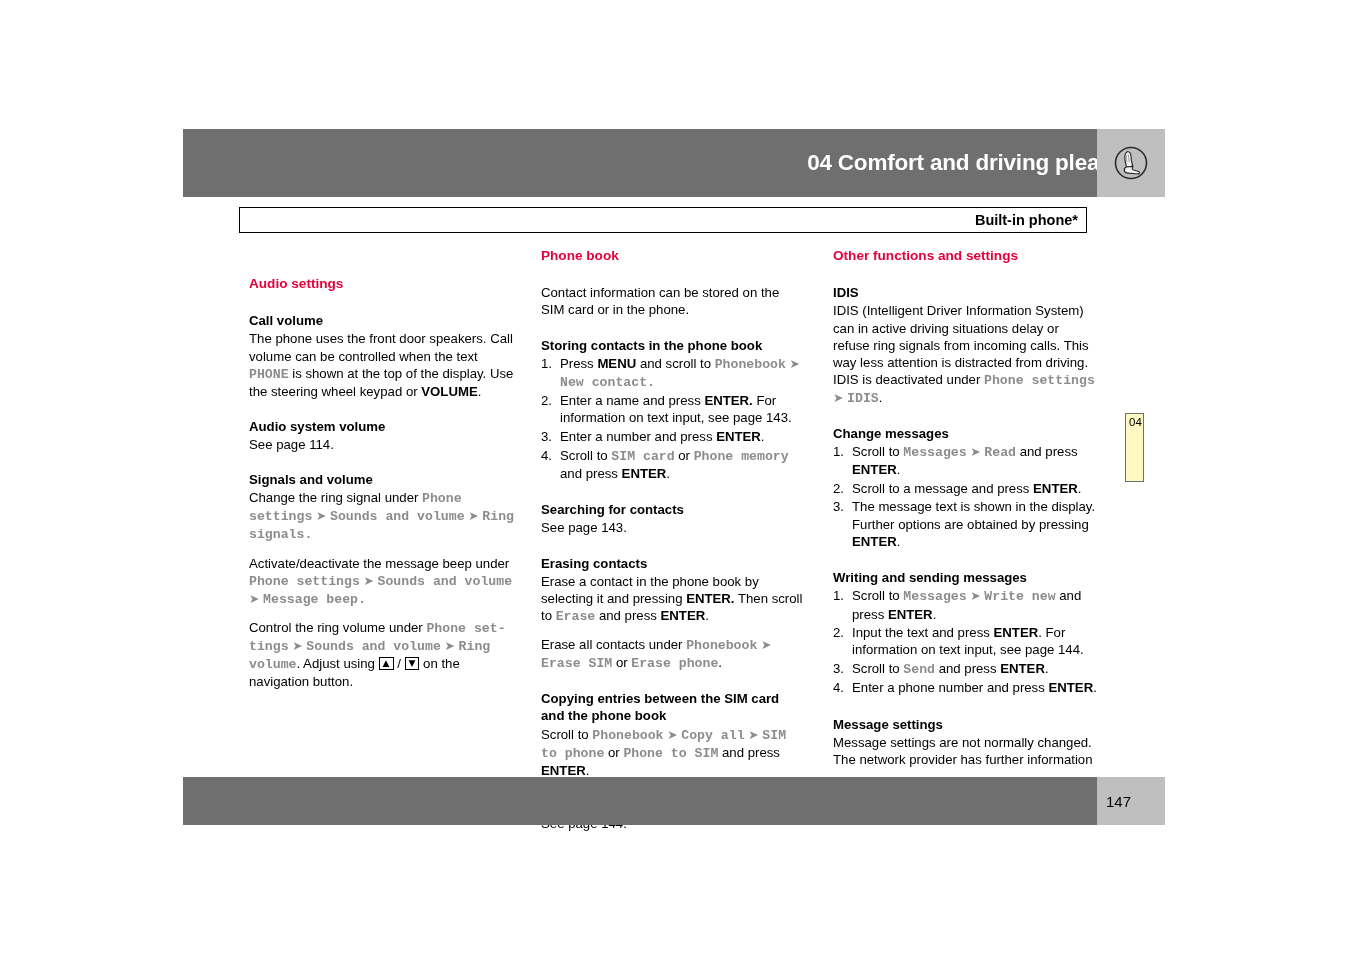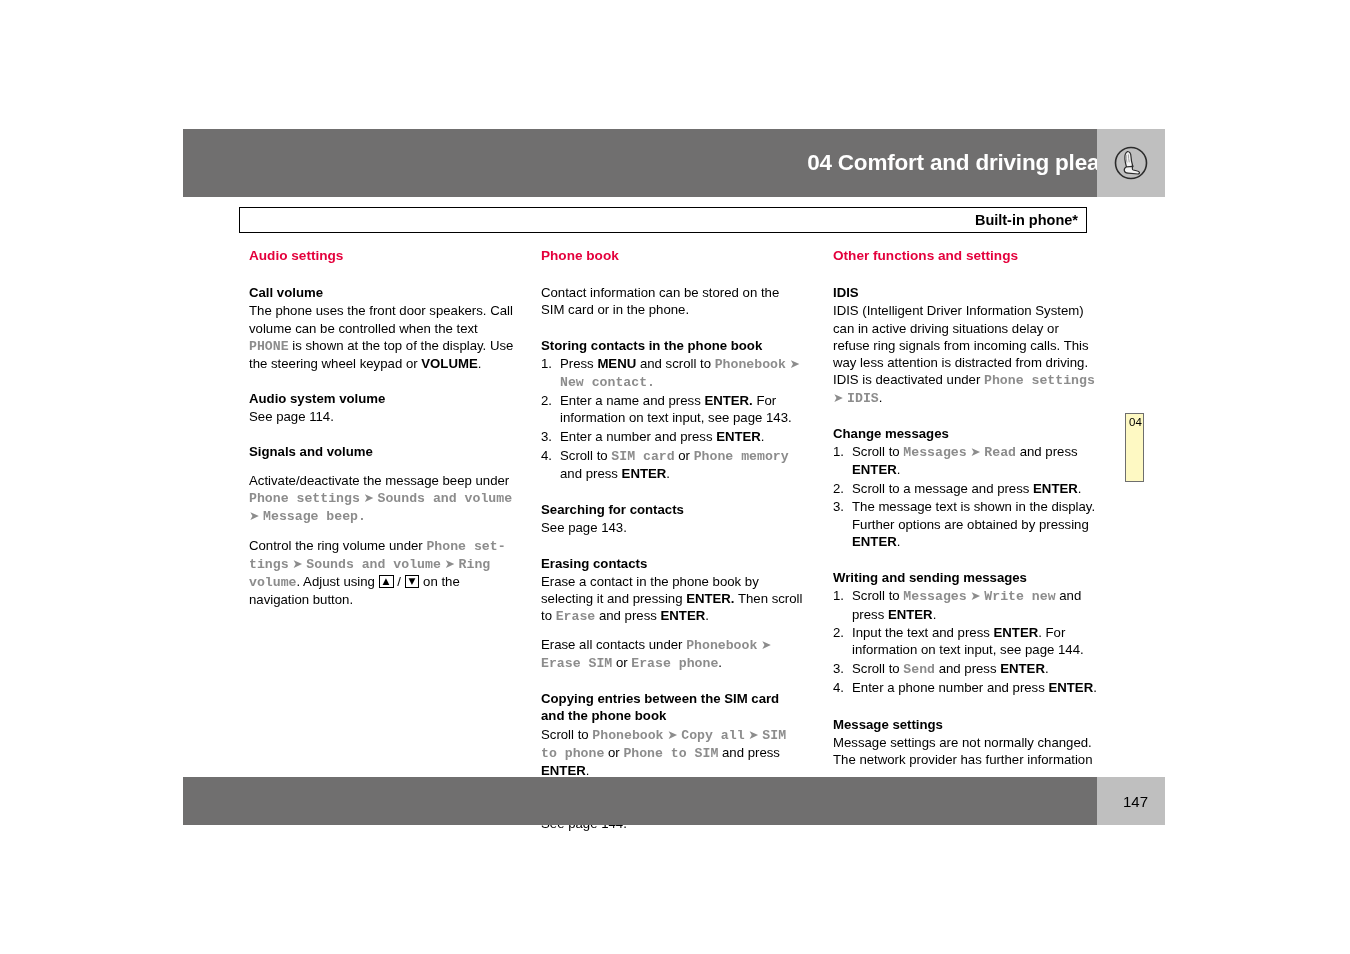--- a/index.html
+++ b/index.html
@@ -74,21 +74,21 @@
     position: absolute;
     left: 249px;
     top: 248px;
     width: 860px;
   }
   .col {
     position: absolute;
     top: 0;
     width: 265px;
   }
-  .col-1 { left: 0px; }
+  .col-1 { left: 0px; margin-top: 28px; }
   .col-2 { left: 292px; }
   .col-3 { left: 584px; }
 
   
   .sec-title {
     color: #E4003C;
     font-size: 13.6px;
     font-weight: bold;
     margin: 0 0 20px 0;
     line-height: 1.2;
@@ -182,21 +182,21 @@
   }
   .footer-page-box {
     position: absolute;
     left: 1097px;
     top: 777px;
     width: 68px;
     height: 48px;
     background: #BFBFBF;
     display: flex;
     align-items: center;
-    justify-content: center;
+    justify-content: flex-start;
   }
   .footer-page-num {
     font-size: 15px;
     color: #000;
     padding-left: 9px;
   }
 </style>
 </head>
 <body>
 
@@ -225,20 +225,21 @@
 
     <div class="sub-title">Call volume</div>
     <p class="body">The phone uses the front door speakers. Call volume can be controlled when the text <span class="menu">PHONE</span> is shown at the top of the display. Use the steering wheel keypad or <b class="kw">VOLUME</b>.</p>
 
     <div class="gap-md"></div>
     <div class="sub-title">Audio system volume</div>
     <p class="body">See page 114.</p>
 
     <div class="gap-md"></div>
     <div class="sub-title">Signals and volume</div>
+    <p class="body">Change the ring signal under <span class="menu">Phone settings</span> <span class="arrow">➤</span> <span class="menu">Sounds and volume</span> <span class="arrow">➤</span> <span class="menu">Ring signals.</span></p>
 
     <div class="gap-sm"></div>
     <p class="body">Activate/deactivate the message beep under <span class="menu">Phone settings</span> <span class="arrow">➤</span> <span class="menu">Sounds and volume</span> <span class="arrow">➤</span> <span class="menu">Message beep.</span></p>
 
     <div class="gap-sm"></div>
     <p class="body">Control the ring volume under <span class="menu">Phone set-tings</span> <span class="arrow">➤</span> <span class="menu">Sounds and volume</span> <span class="arrow">➤</span> <span class="menu">Ring volume</span>. Adjust using <span class="navbtn">▲</span> / <span class="navbtn">▼</span> on the navigation button.</p>
   </div>
 
   <div class="col col-2">
     <div class="sec-title">Phone book</div>

